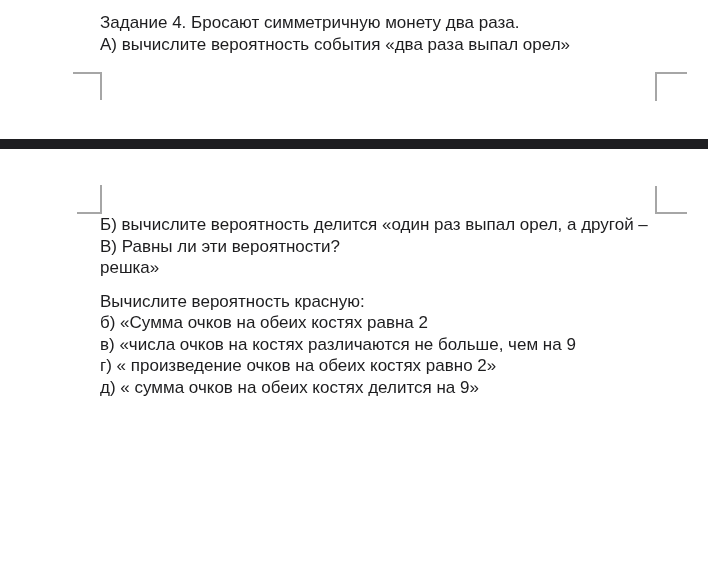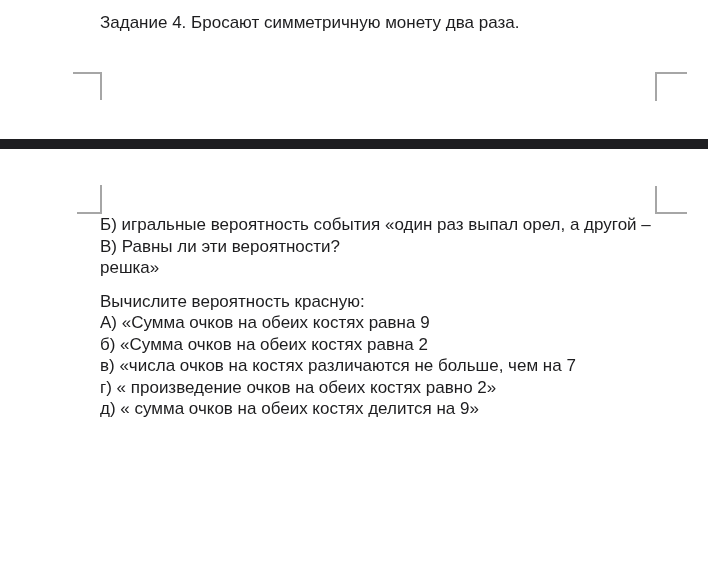--- a/index.html
+++ b/index.html
@@ -62,38 +62,38 @@
     cursor: pointer;
   }
 </style>
 </head>
 <body>
 
 <div class="canvas">
 
   <div class="textblock" id="task4-block">
     <div class="line">Задание 4. Бросают симметричную монету два раза.</div>
+    <div class="line">А) вычислите вероятность события «два раза выпал орел»</div>
   </div>
 
   <div class="crop-mark" id="mark-p1-left"></div>
   <div class="crop-mark" id="mark-p1-right"></div>
 
   <div class="page-break-band"></div>
 
   <div class="crop-mark" id="mark-p2-left"></div>
   <div class="crop-mark" id="mark-p2-right"></div>
 
   <div class="textblock" id="page2-block">
-    <div class="line">Б) игральные вероятность события «один раз выпал орел, а другой –</div>
+    <div class="line">Б) вычислите вероятность делится «один раз выпал орел, а другой –</div>
     <div class="line">В) Равны ли эти вероятности?</div>
     <div class="line">решка»</div>
     <div class="blank-gap"></div>
     <div class="line">Вычислите вероятность красную:</div>
-    <div class="line">А) «Сумма очков на обеих костях равна 9</div>
     <div class="line">б) «Сумма очков на обеих костях равна 2</div>
-    <div class="line">в) «числа очков на костях различаются не больше, чем на 7</div>
+    <div class="line">в) «числа очков на костях различаются не больше, чем на 9</div>
     <div class="line">г) « произведение очков на обеих костях равно 2»</div>
     <div class="line">д) « сумма очков на обеих костях делится на 9»</div>
   </div>
 
   <div class="bottom-pill"></div>
 
 </div>
 
 </body></html>

